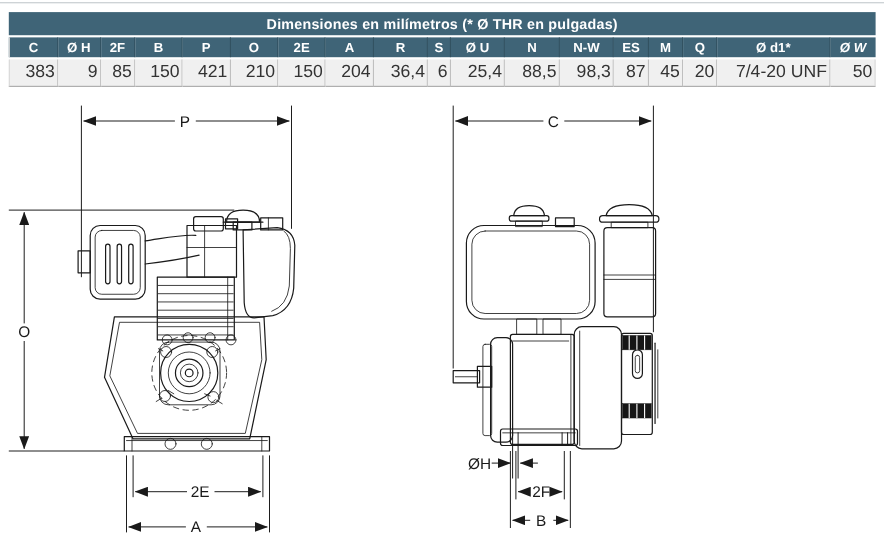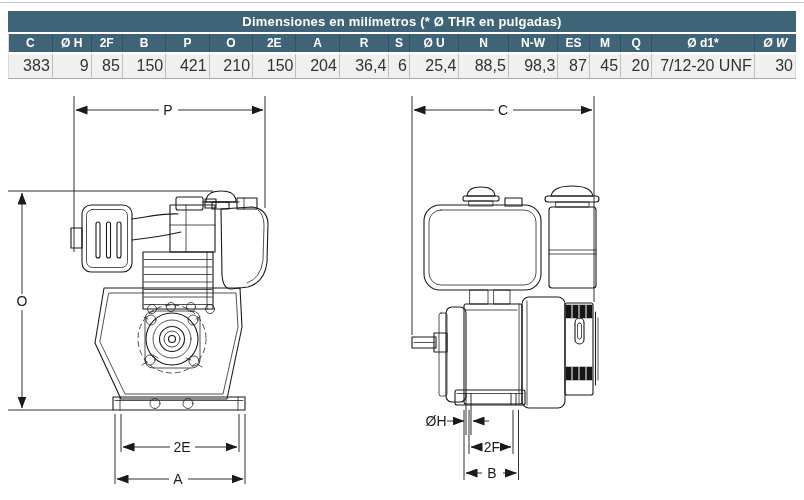--- a/index.html
+++ b/index.html
@@ -80,22 +80,22 @@
             <td class="val">150</td>
             <td class="val">204</td>
             <td class="val">36,4</td>
             <td class="val">6</td>
             <td class="val">25,4</td>
             <td class="val">88,5</td>
             <td class="val">98,3</td>
             <td class="val">87</td>
             <td class="val">45</td>
             <td class="val">20</td>
-            <td class="val">7/12-20 UNF</td>
-            <td class="val">30</td>
+            <td class="val">7/4-20 UNF</td>
+            <td class="val">50</td>
           </tr>
       </tbody>
     </table>
   </div>
 
   <div class="drawing-area">
     <svg width="804" height="420" viewBox="0 0 804 420" xmlns="http://www.w3.org/2000/svg">
       <defs>
         <marker id="ar" markerUnits="userSpaceOnUse" markerWidth="12" markerHeight="9" viewBox="0 0 12 9" refX="11.5" refY="4.5" orient="auto">
           <path d="M0,0 L12,4.5 L0,9 Z" fill="#1a1a1a"></path>

